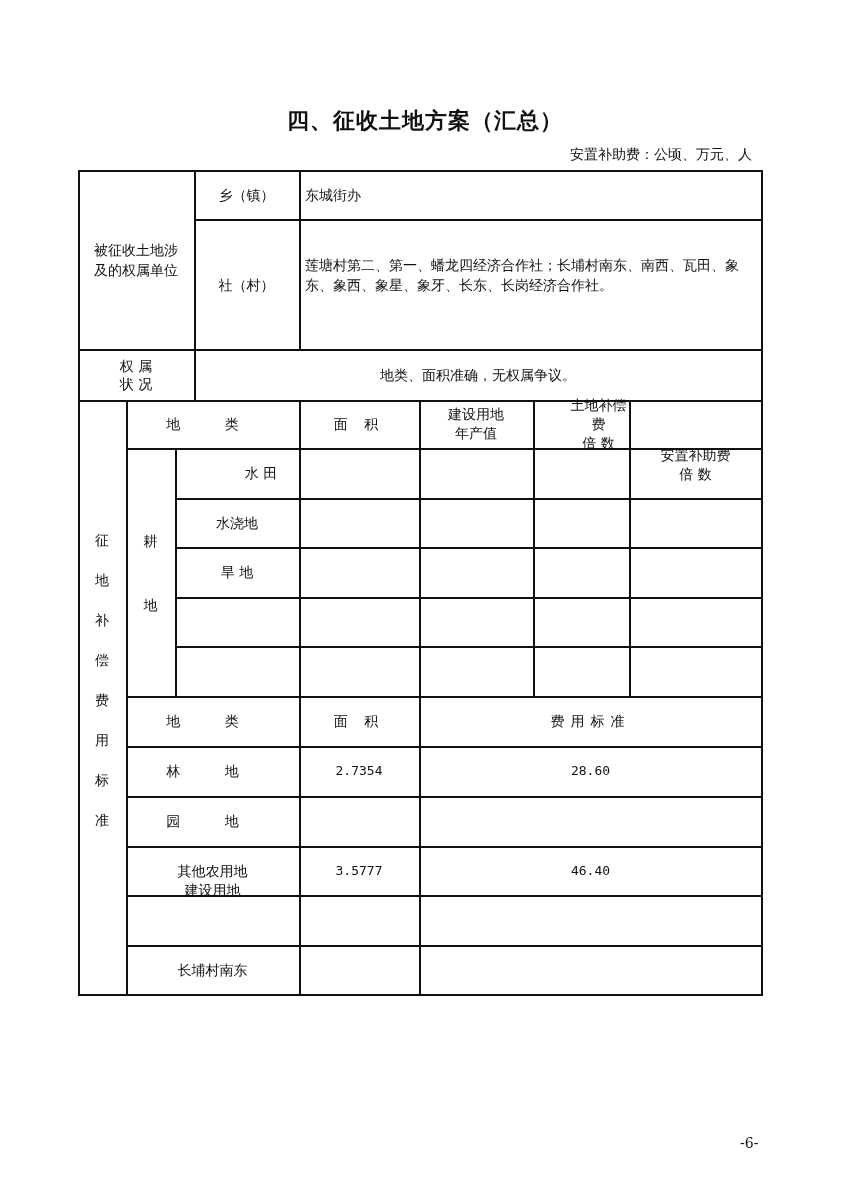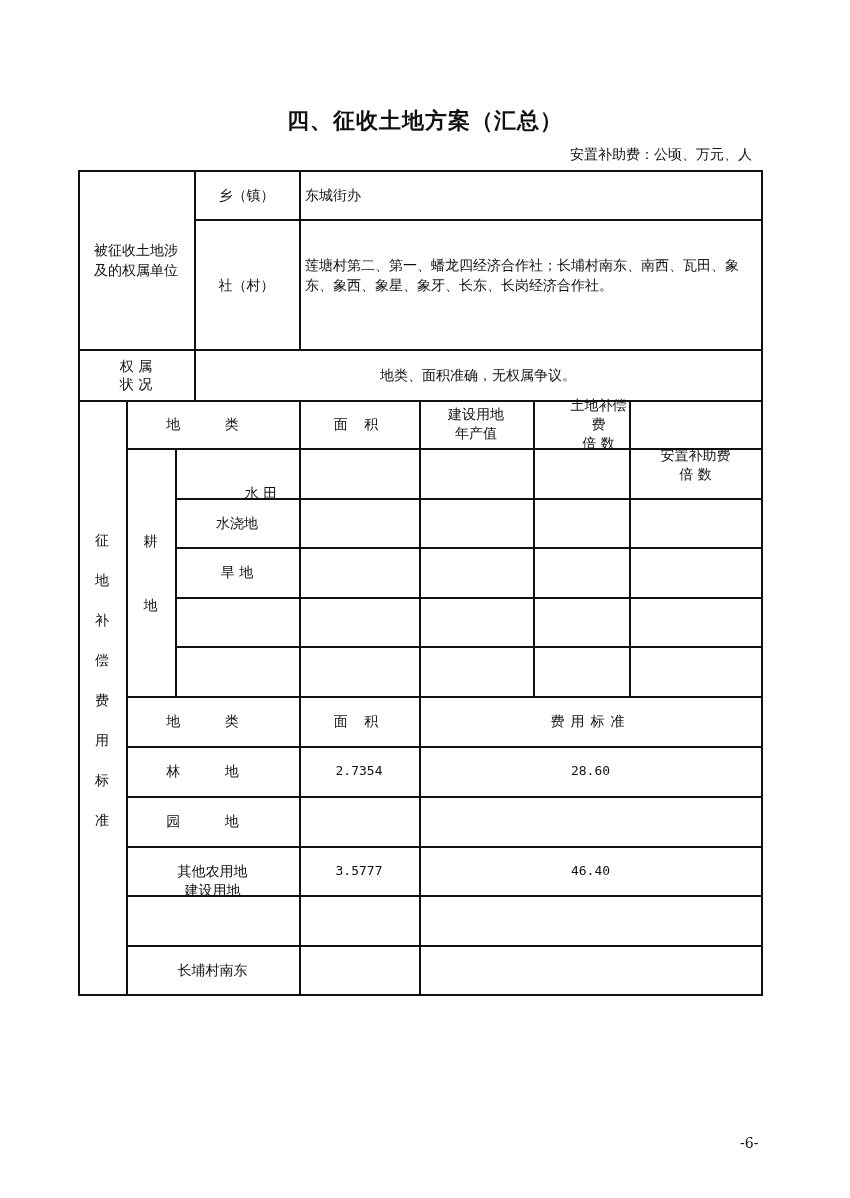--- a/index.html
+++ b/index.html
@@ -98,21 +98,21 @@
     <span style="margin:0">安置补助费</span>
     <span style="margin:0;white-space:pre;">倍 数</span>
   </div>
 
   <div class="cell vert" style="left:126px;top:448px;width:49px;height:249px;">
     <span style="margin:22px 0">耕</span>
     <span style="margin:22px 0">地</span>
   </div>
 
   <div>
-    <div class="cell" style="left:175px;top:468px;width:124px;height:50px;white-space:pre;padding-left:48px;">水 田</div>
+    <div class="cell" style="left:175px;top:448px;width:124px;height:50px;white-space:pre;padding-left:48px;">水 田</div>
     <div class="cell" style="left:299px;top:448px;width:120px;height:50px;"></div>
     <div class="cell" style="left:419px;top:448px;width:114px;height:50px;"></div>
     <div class="cell" style="left:533px;top:448px;width:96px;height:50px;"></div>
     <div class="cell" style="left:629px;top:448px;width:133px;height:50px;"></div>
   </div>
   <div>
     <div class="cell" style="left:175px;top:498px;width:124px;height:50px;white-space:pre;">水浇地</div>
     <div class="cell" style="left:299px;top:498px;width:120px;height:50px;"></div>
     <div class="cell" style="left:419px;top:498px;width:114px;height:50px;"></div>
     <div class="cell" style="left:533px;top:498px;width:96px;height:50px;"></div>

